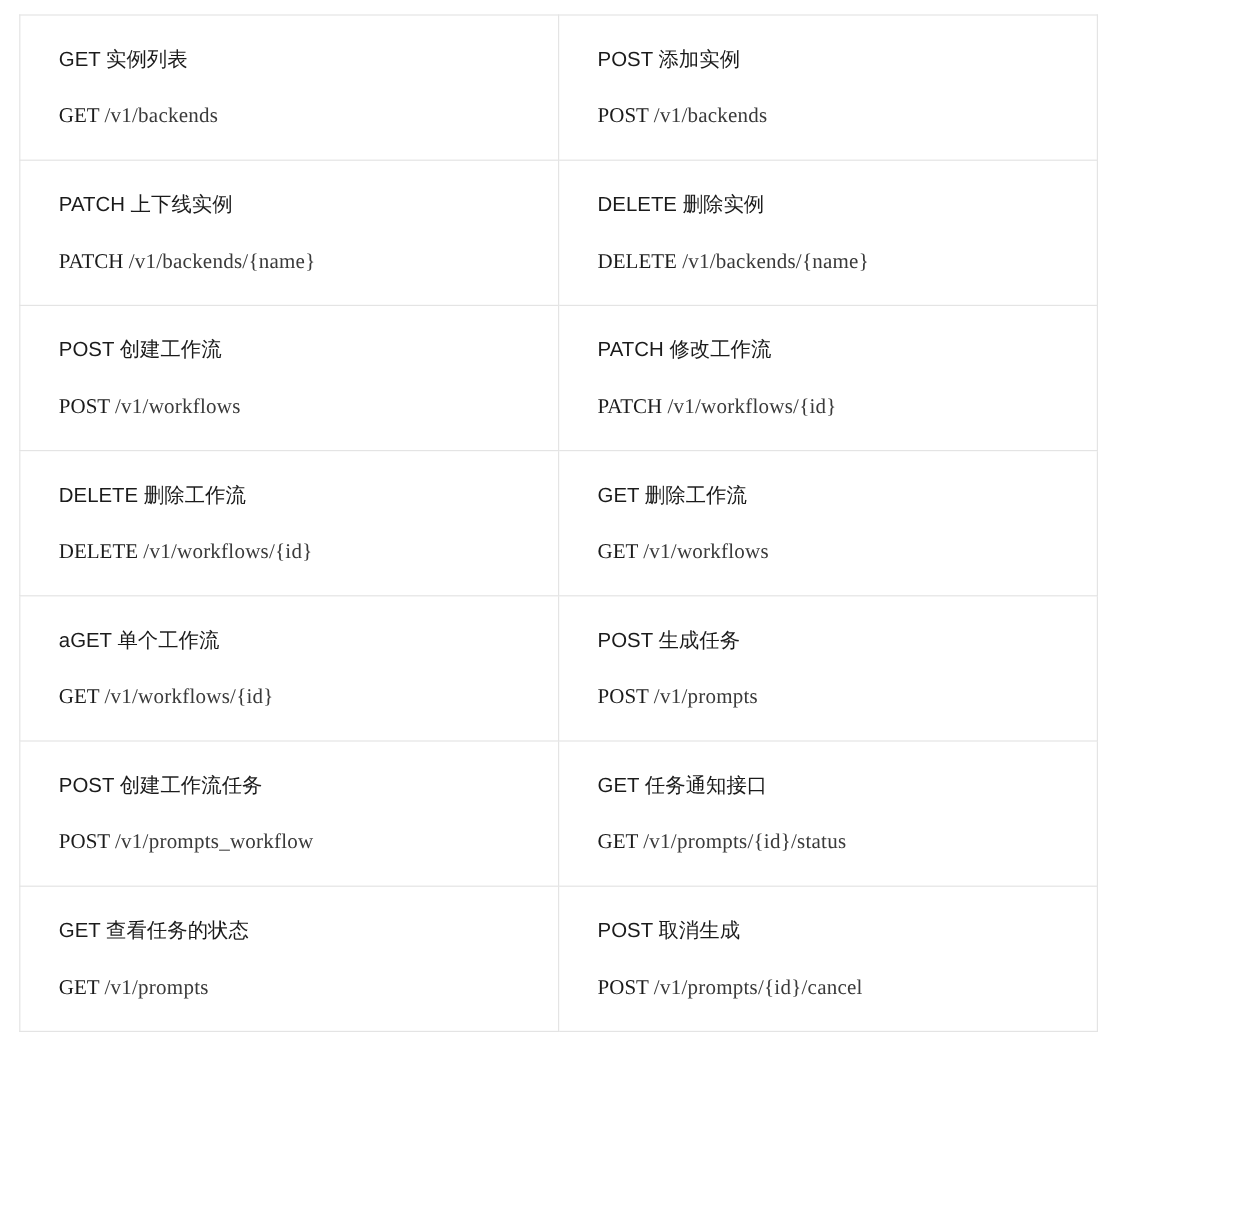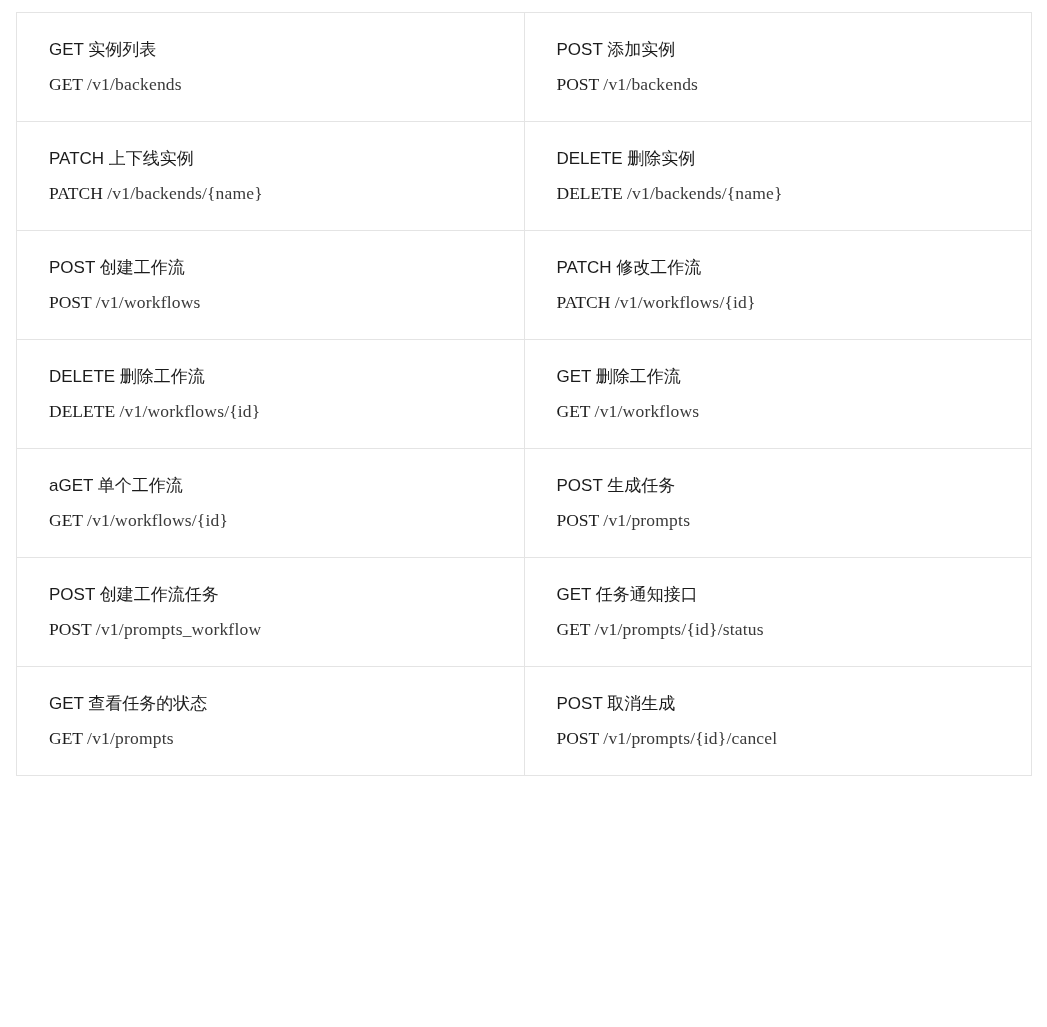--- a/index.html
+++ b/index.html
@@ -11,40 +11,40 @@
     width: 1047px;
     height: 1027px;
     font-family: "Liberation Serif", serif;
     color: #1a1a1a;
     overflow: hidden;
   }
   .api-table {
     position: absolute;
     left: 16px;
     top: 12px;
-    width: 1016px;
+    width: 899px;
     border-collapse: collapse;
     table-layout: fixed;
   }
   .api-table td {
     border: 1px solid #e4e4e4;
     padding: 26px 0 26px 32px;
     vertical-align: top;
     height: 71px;
     box-sizing: border-box;
   }
   .cell-title {
     font-family: "Liberation Sans", sans-serif;
     font-size: 17px;
     line-height: 22px;
     color: #1b1b1b;
     white-space: nowrap;
   }
   .cell-path {
-    margin-top: 12px;
+    margin-top: 24px;
     font-family: "Liberation Serif", serif;
     font-size: 17.5px;
     line-height: 22px;
     white-space: nowrap;
   }
   .verb {
     color: #1b1b1b;
   }
   .path {
     color: #3a3a3a;

